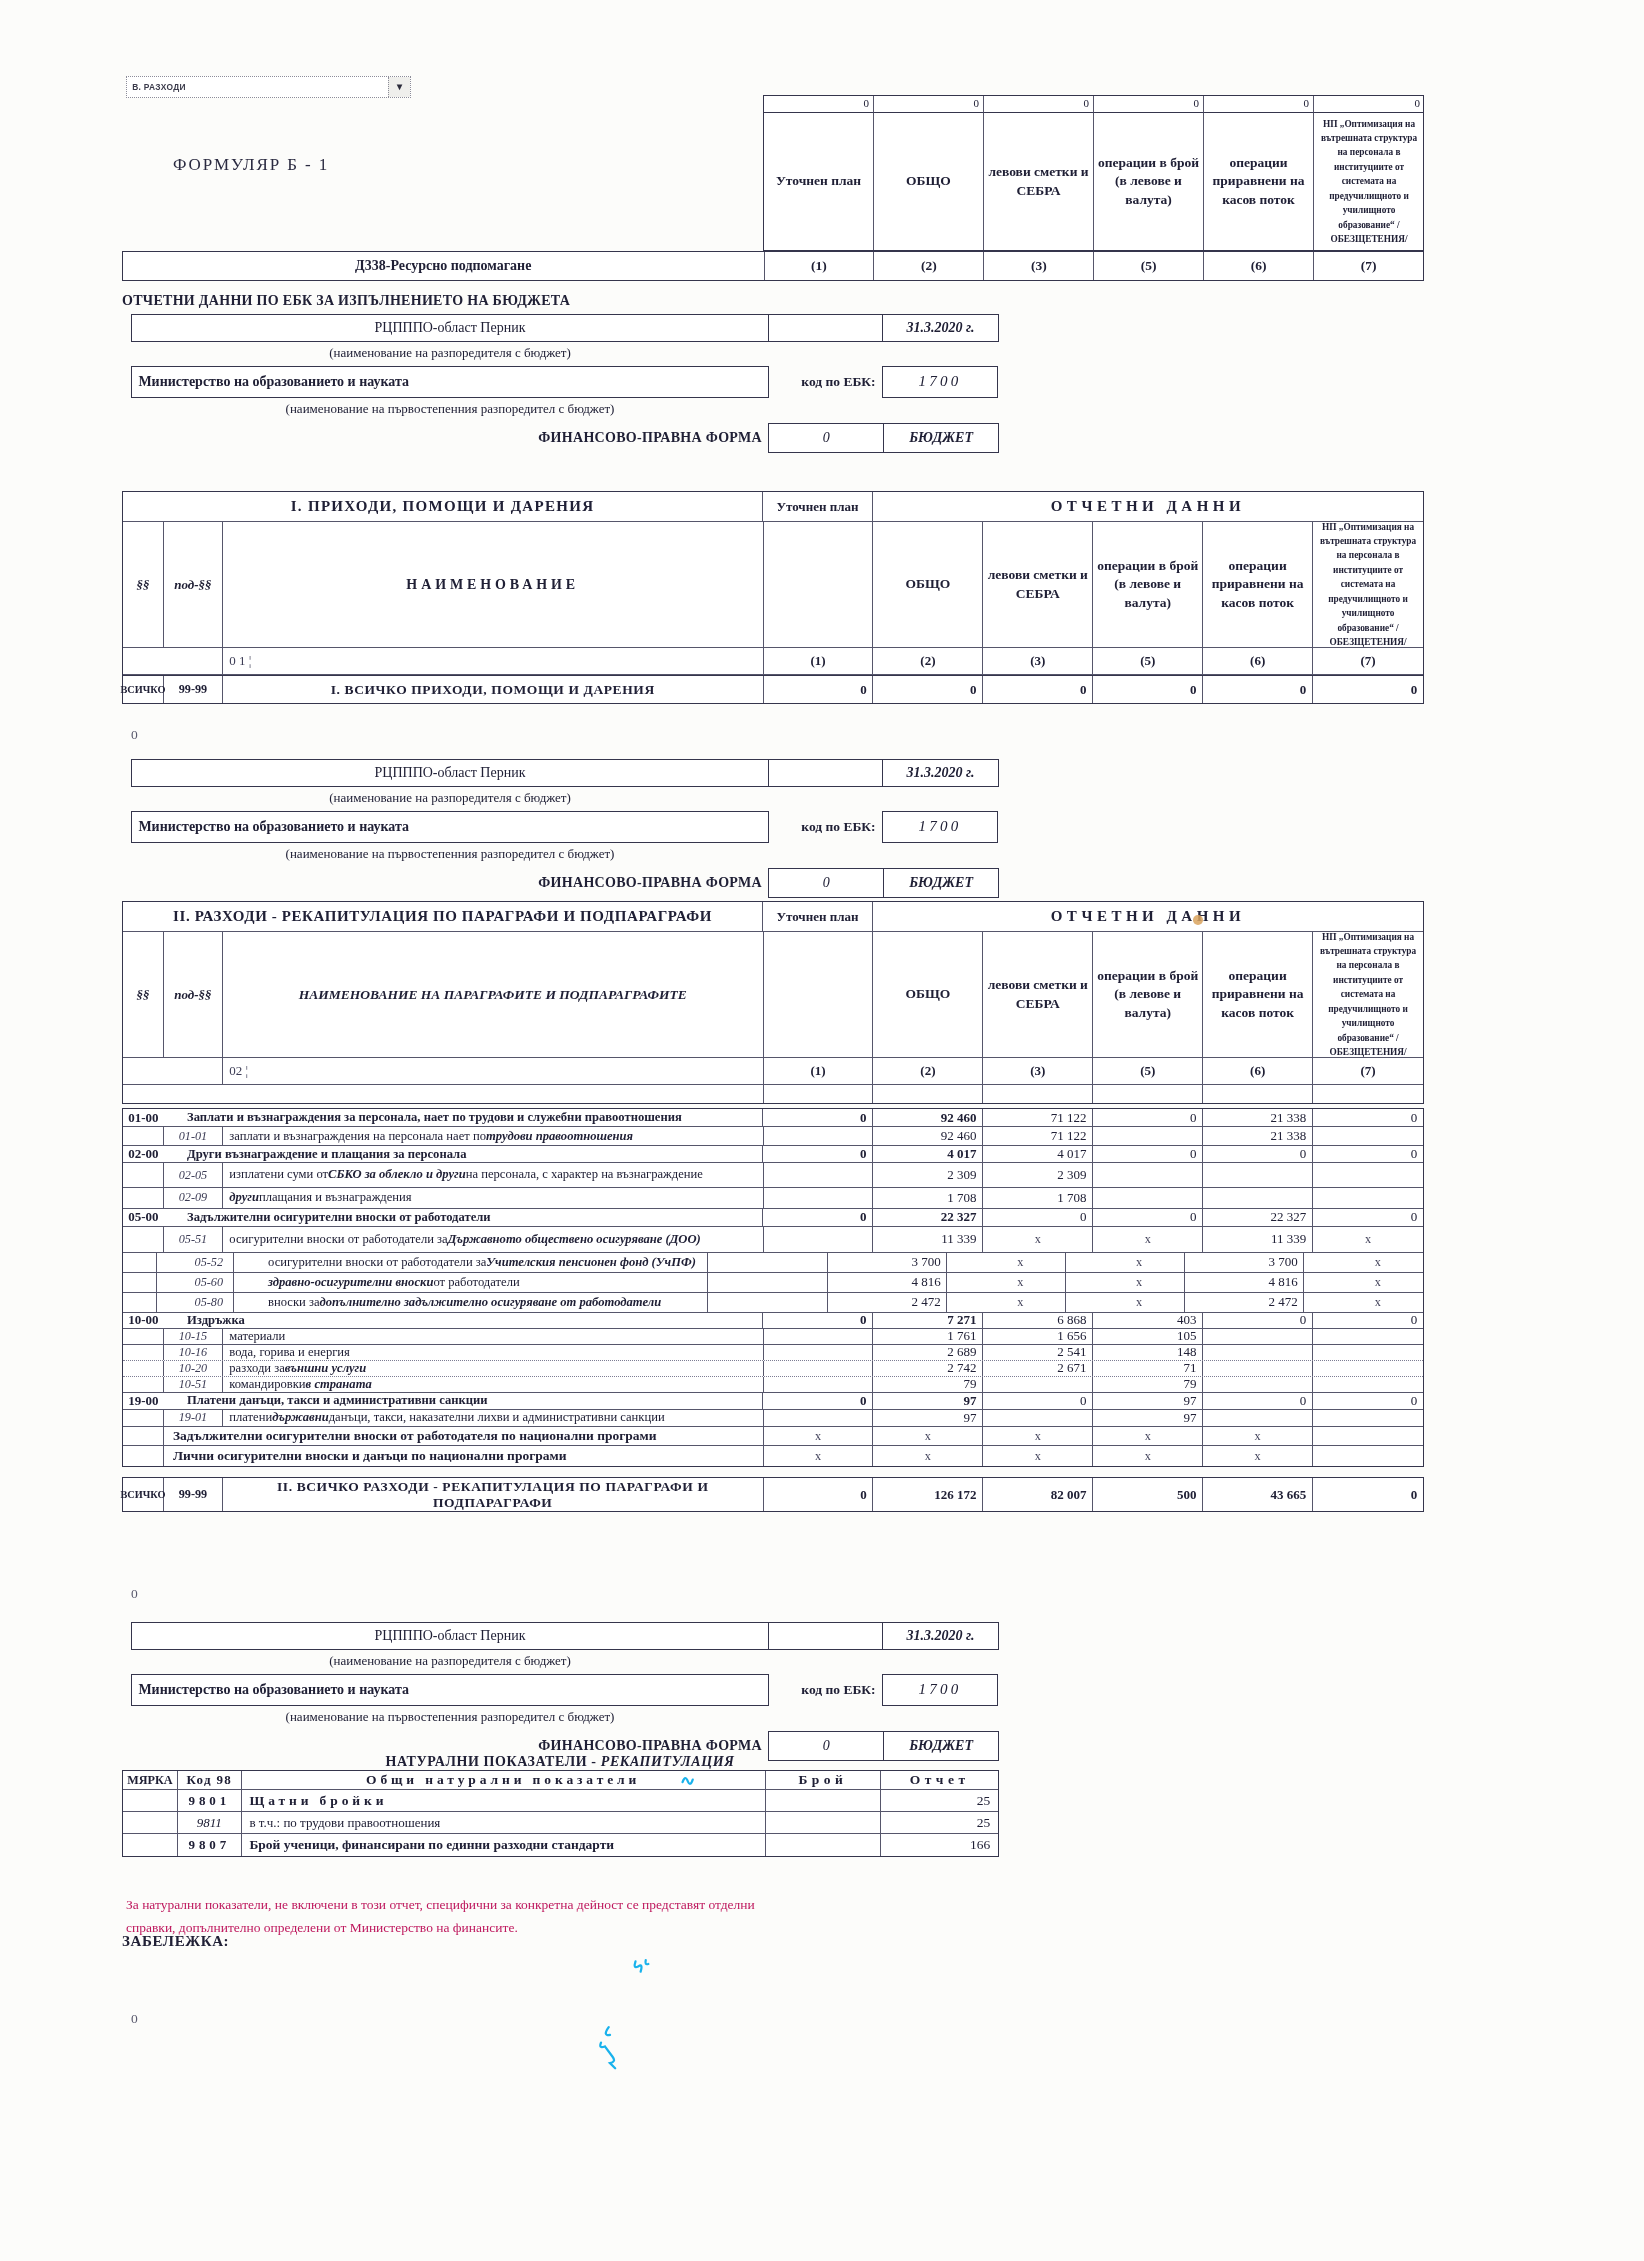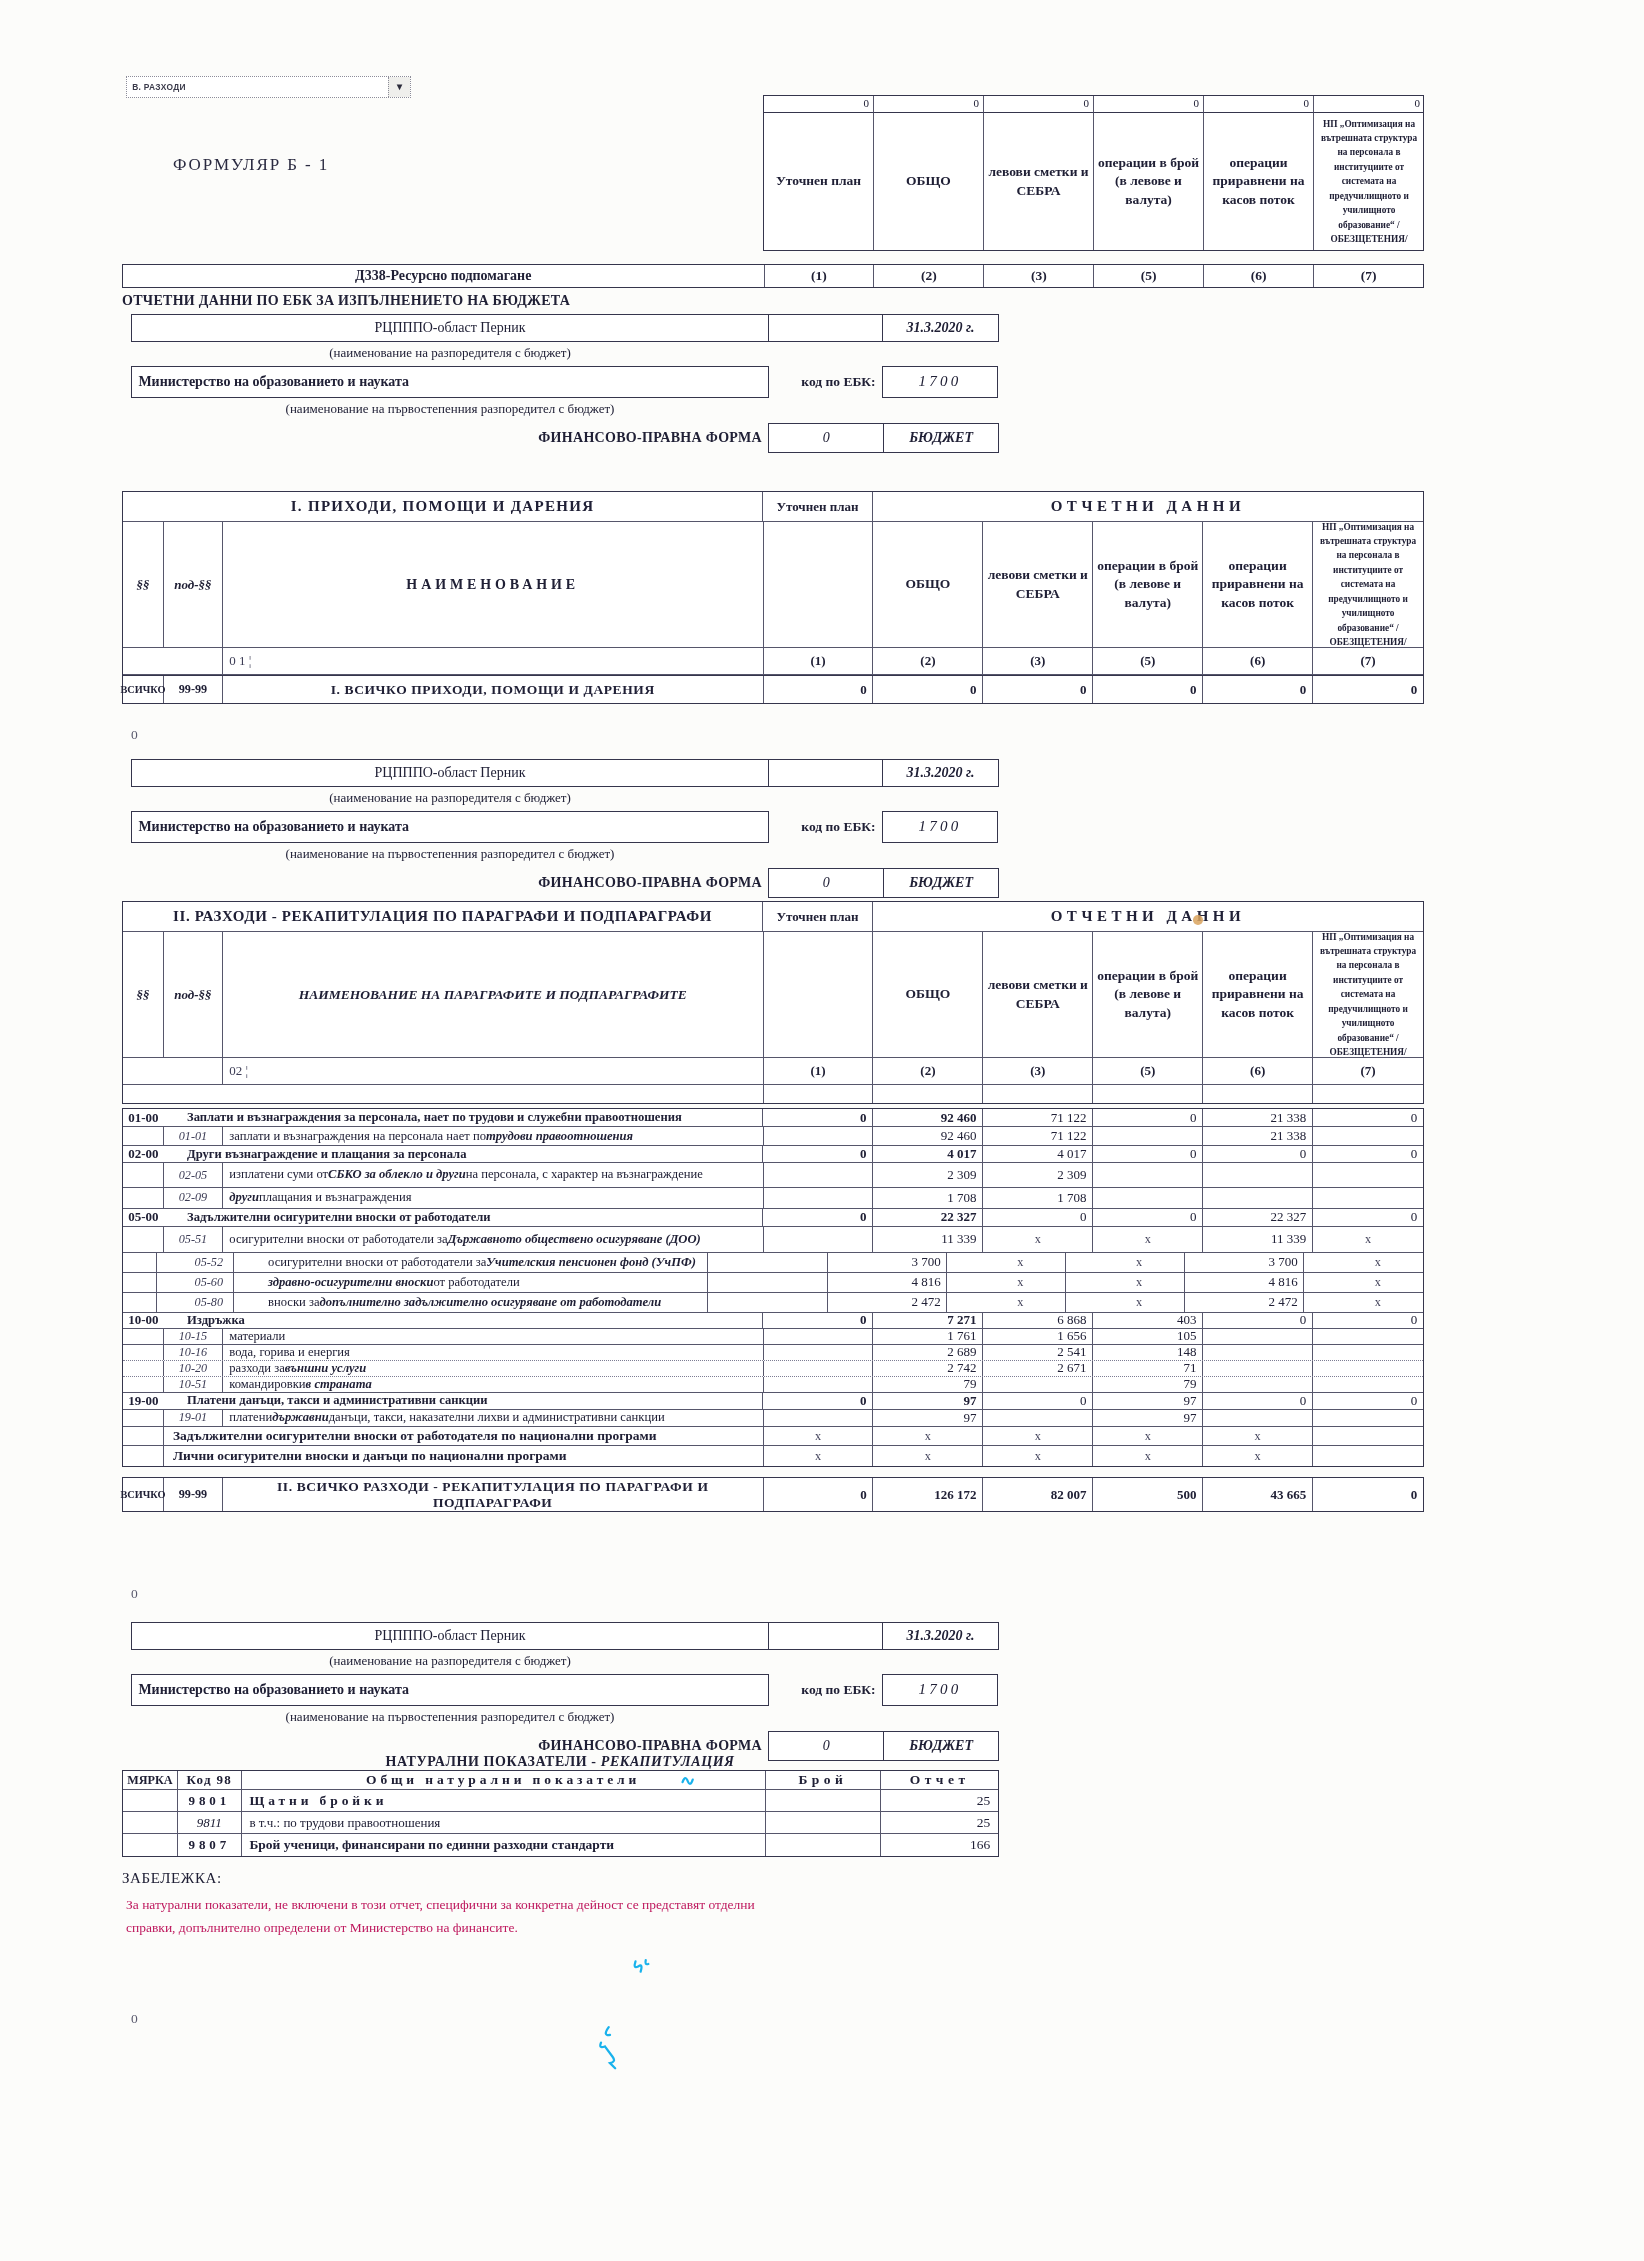--- a/index.html
+++ b/index.html
@@ -55,21 +55,21 @@
   }
   .th-lbl:last-child{border-right:none;}
   .np-small{font-size:9.3px;font-weight:bold;line-height:1.55;}
 
   .formular{
     left:173px;top:155px;font-size:17px;letter-spacing:1.9px;color:#2a2a40;
   }
 
   
   .d338{
-    left:122px;top:264px;width:1302px;height:24px;
+    left:122px;top:251px;width:1302px;height:30px;
     border:1.9px solid var(--ln2);display:flex;background:#fff;
   }
   .d338-label{width:641px;font-weight:bold;font-size:14px;}
   .d338 .num{width:110px;border-left:1.3px solid var(--ln);font-weight:bold;font-size:13.5px;}
 
   .section-heading{
     left:122px;top:293px;font-size:14px;font-weight:600;letter-spacing:0.3px;
   }
 
   
@@ -162,21 +162,21 @@
   .n-otch{width:117px;justify-content:flex-end;padding-right:7.7px;font-size:13.5px;}
   .nhdr{font-weight:bold;}
   .nhdr .n-lbl{justify-content:center;padding-left:0;letter-spacing:3.9px;font-size:13.5px;}
   .nhdr .n-plan,.nhdr .n-otch{letter-spacing:4.5px;justify-content:center;padding-right:0;font-size:13.5px;}
   .nhdr .n-kod{font-weight:bold;letter-spacing:1.3px;}
   .sp6{letter-spacing:3.9px;font-weight:bold;}
   .codesp{letter-spacing:3.9px;}
   .nh30{height:19.3px;} .nh34{height:22px;}
 
   
-  .note-h{left:122px;top:1870px;font-weight:normal;font-size:15px;letter-spacing:0.6px;text-align:right;}
+  .note-h{left:122px;top:1933px;font-weight:bold;font-size:15px;letter-spacing:0.6px;text-align:right;}
   .note-l{left:126px;font-size:13.5px;color:#be185d;}
 
   .stray-zero{font-size:13.5px;color:#5a5a6e;}
 
   
   .dot-orange{left:1193px;top:915px;width:9.7px;height:9.7px;border-radius:50%;
               background:#d9a35e;opacity:.85;}
   .blue{stroke:#19b2ec;fill:none;stroke-width:3.5;stroke-linecap:round;}
 </style>
 </head>

